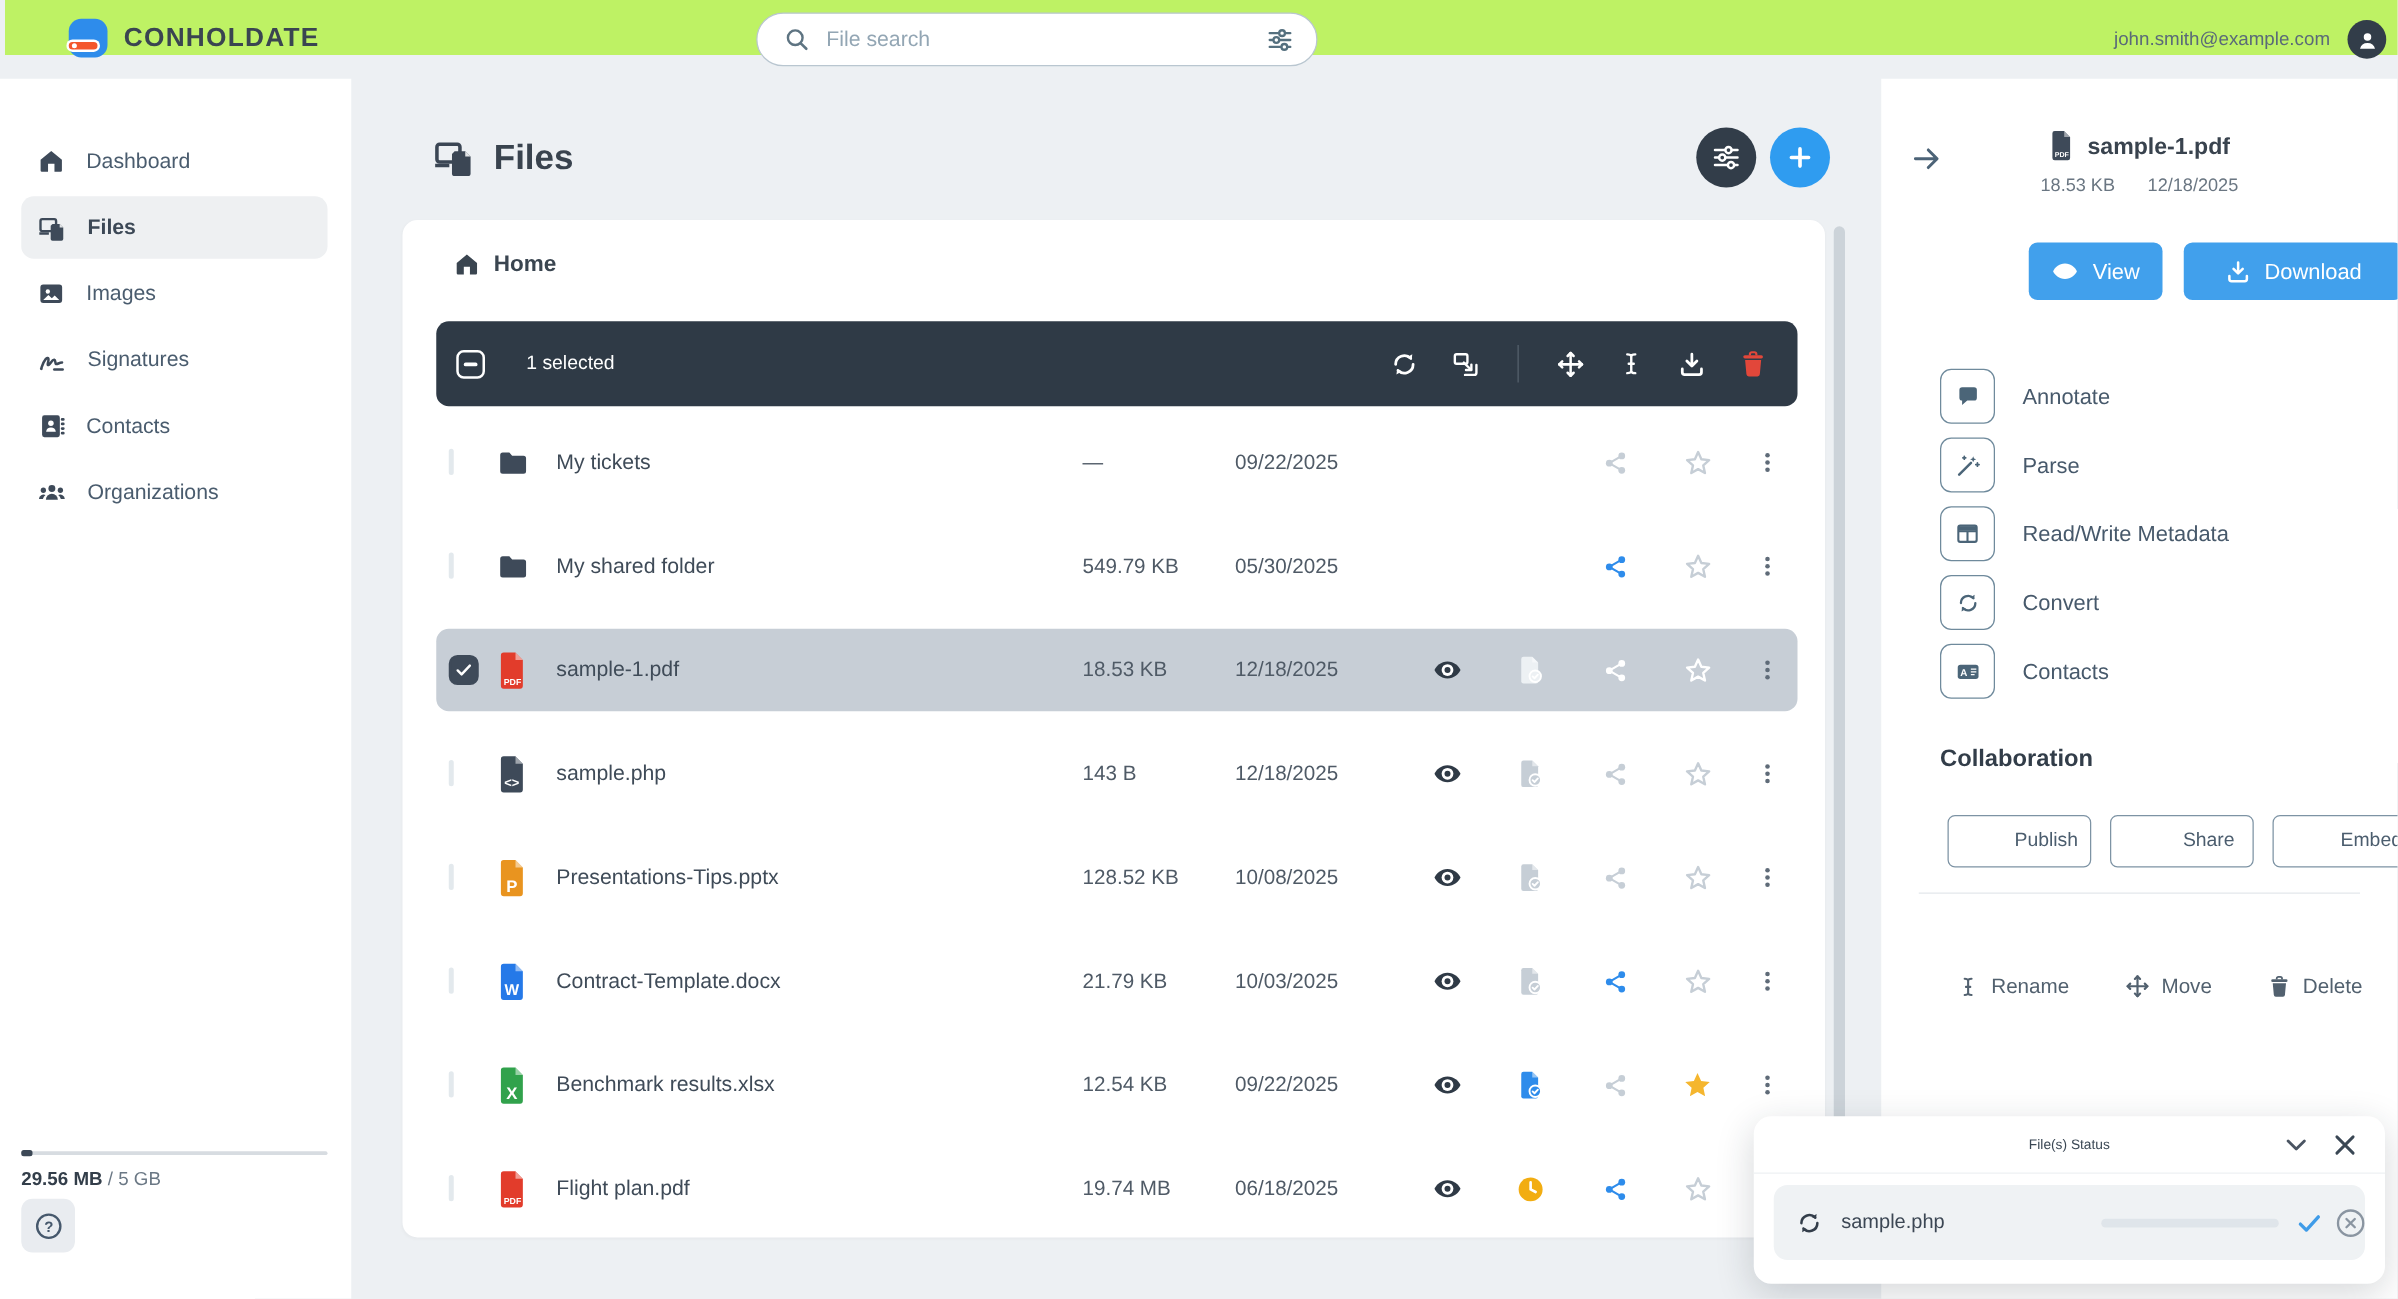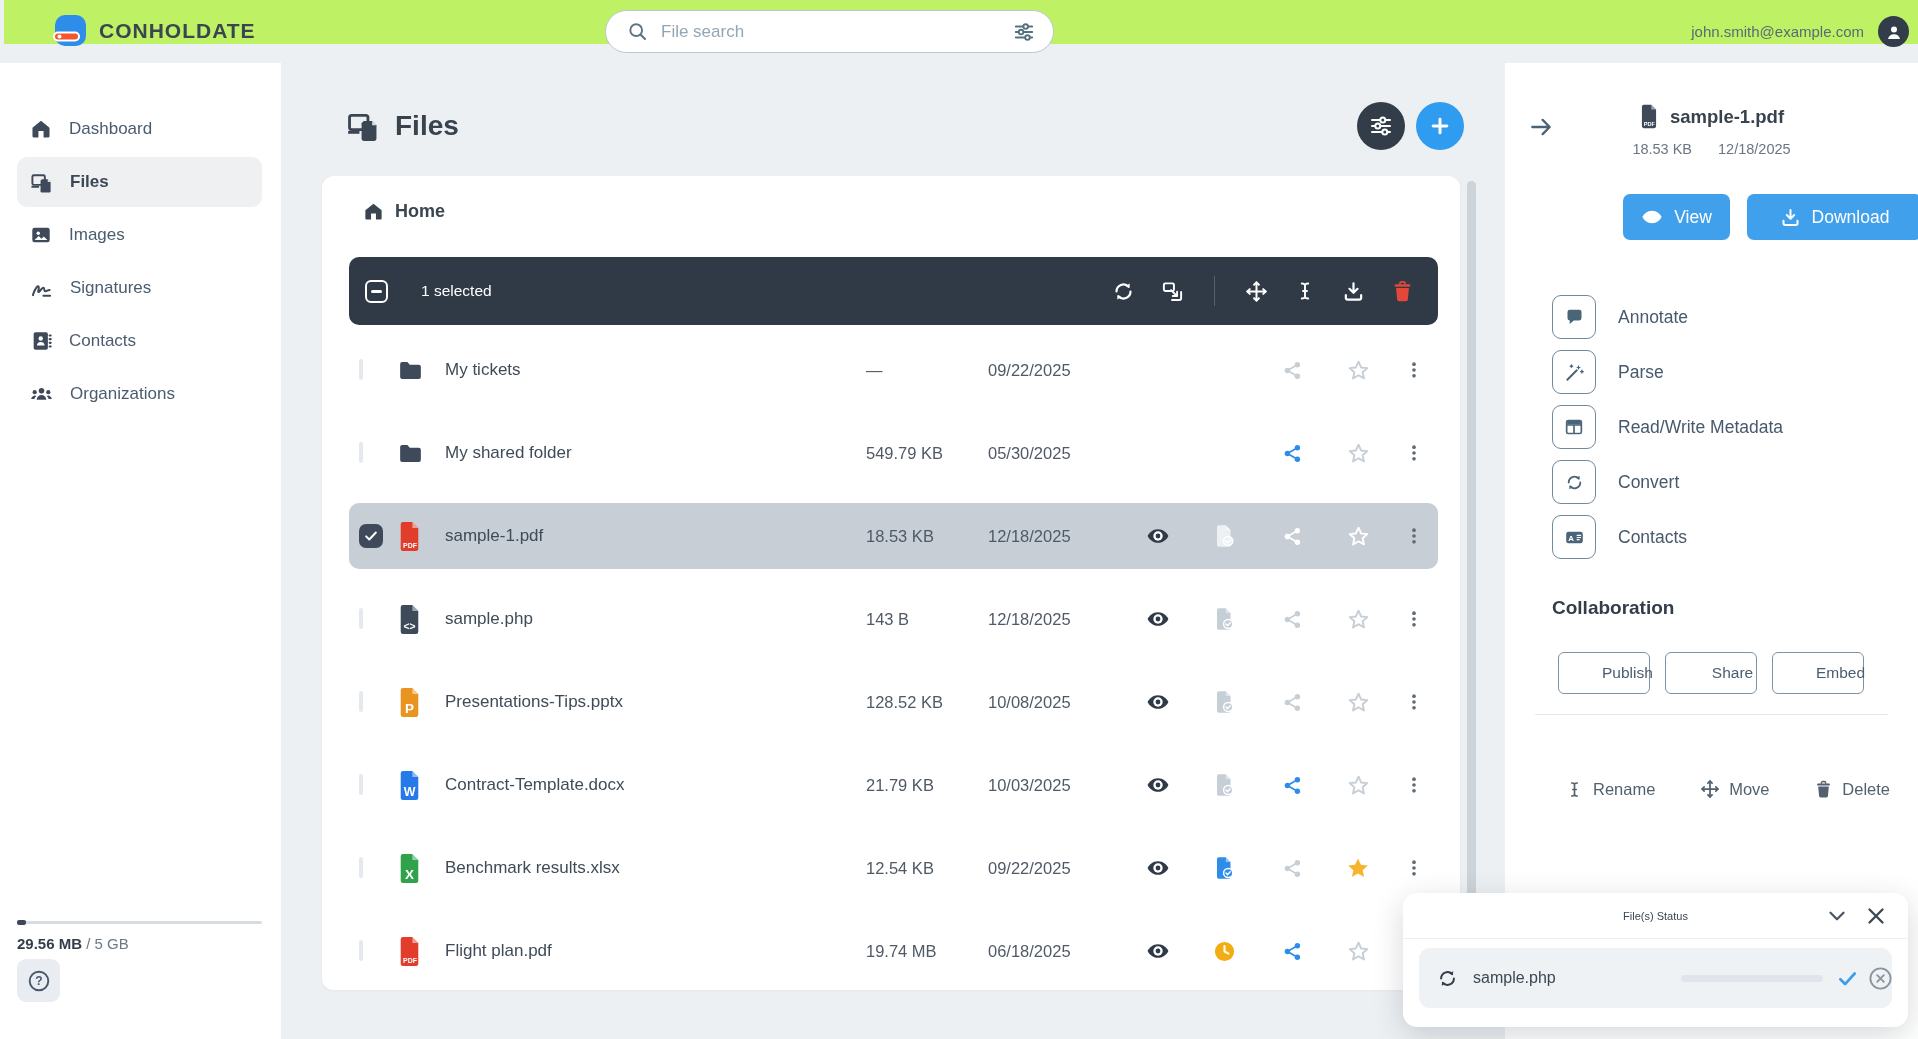--- a/index.html
+++ b/index.html
@@ -82,21 +82,21 @@
   .d-meta { position:absolute; left:0; top:78px; width:100%; display:flex; justify-content:center; gap:26px; font-size:14.5px; color:#6a7682; }
   .d-btns { position:absolute; left:78px; top:131px; display:flex; gap:17px;padding-left:40px; }
   .blue-btn { height:46px; border:none; border-radius:7px; background:#41a0ec; color:#fff; font-size:17.5px; display:flex; align-items:center; justify-content:center; gap:11px; font-family:inherit; cursor:pointer; }
   .blue-btn.view { width:107px; } .blue-btn.download { width:175px; }
   .d-actions { position:absolute; left:47px; top:232px; width:330px; }
   .d-action { height:44px; margin-bottom:11px; display:flex; align-items:center; cursor:pointer; }
   .icon-sq { width:44px; height:44px; border:1.5px solid #6f8a9c; border-radius:9px; display:flex; align-items:center; justify-content:center; color:#4b6578; background:#fff; }
   .d-action .al { margin-left:22px; font-size:17.5px; color:#47596b; }
   .collab-title { position:absolute; left:47px; top:534px; font-size:19px; font-weight:bold; color:#323d49; }
   .collab-btns { position:absolute; left:53px; top:589px; display:flex; gap:15px; }
-  .outline-btn { width:92px; height:42px; background:#fff; border:1.5px solid #7d93a4; border-radius:6px; font-size:15.5px; color:#4b5d6e; font-family:inherit; cursor:pointer;padding-left:43px; }
+  .outline-btn { width:115px; height:42px; background:#fff; border:1.5px solid #7d93a4; border-radius:6px; font-size:15.5px; color:#4b5d6e; font-family:inherit; cursor:pointer;padding-left:43px; }
   .d-divider { position:absolute; left:30px; right:30px; top:651px; height:1px; background:#e4e8ec; }
   .file-ops { position:absolute; left:60px; right:28px; top:688px; display:flex; justify-content:space-between;margin-top:28px; }
   .file-op { display:flex; align-items:center; gap:9px; font-size:16.5px; color:#52616f; cursor:pointer; }
 
   
   .statuspanel { position:absolute; left:1403px; top:893px; width:505px; height:134px; background:#fff; border-radius:14px; box-shadow:0 8px 30px rgba(30,40,50,.18); z-index:20; }
   .sp-header { height:46px; display:flex; align-items:center; position:relative; border-bottom:1px solid #eef1f3; }
   .sp-title { position:absolute; left:0; width:100%; text-align:center; font-size:11px; color:#3a4754; }
   .sp-chev { position:absolute; left:422px; top:11px; color:#4b5563; cursor:pointer; }
   .sp-close { position:absolute; left:461px; top:11px; color:#3a4754; cursor:pointer; }

